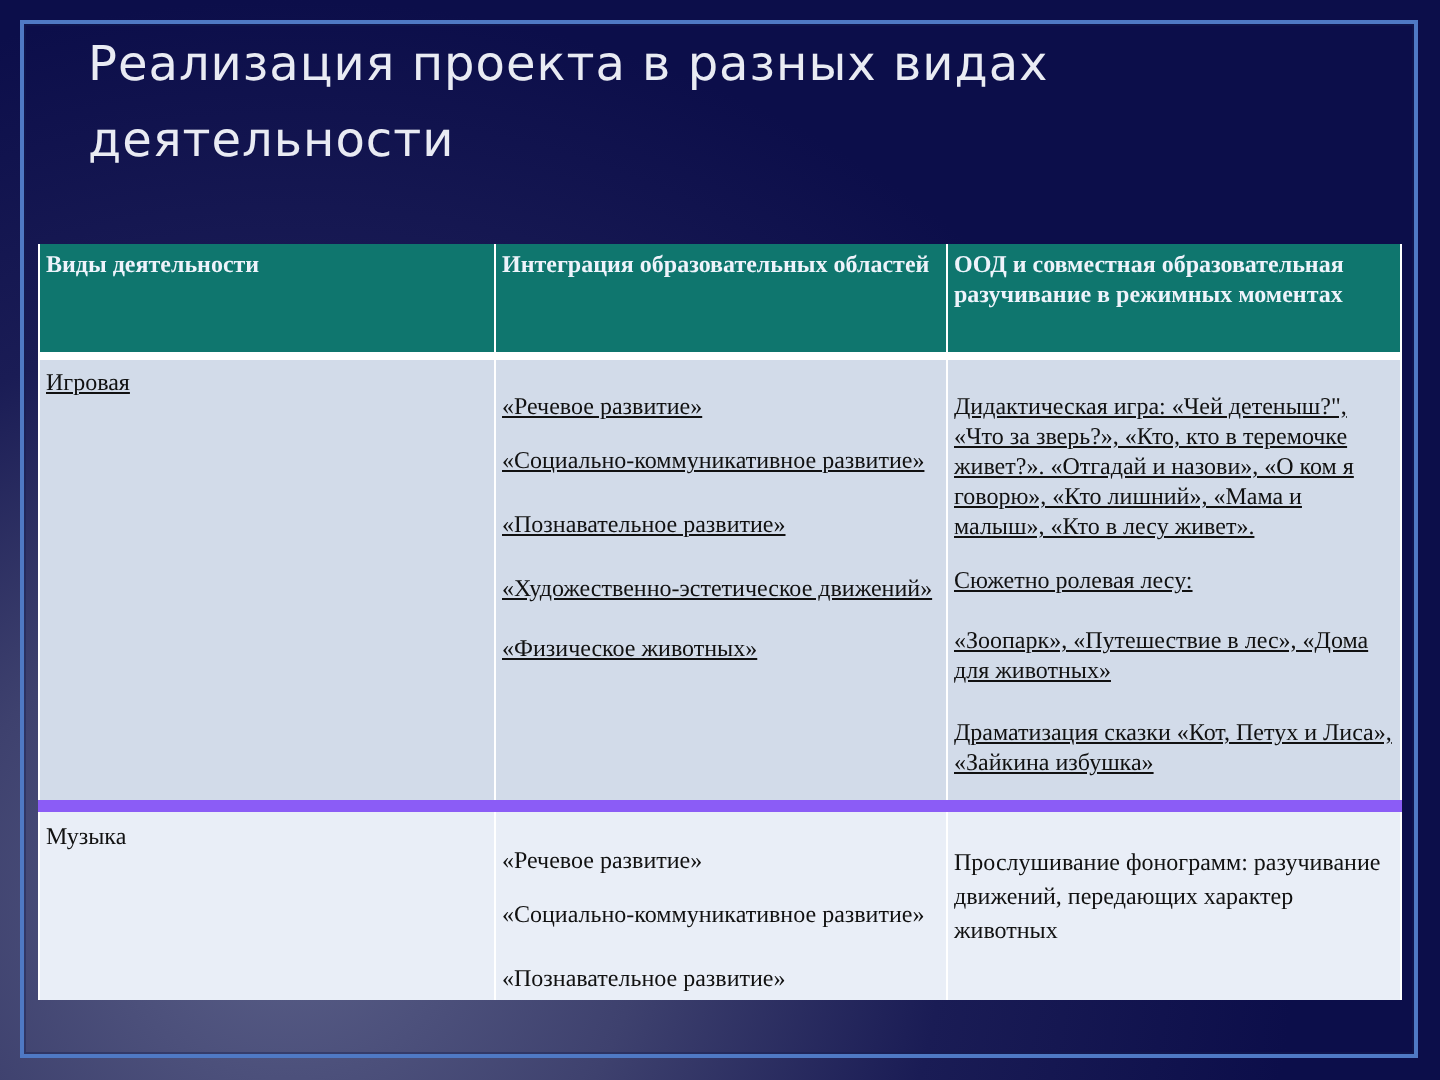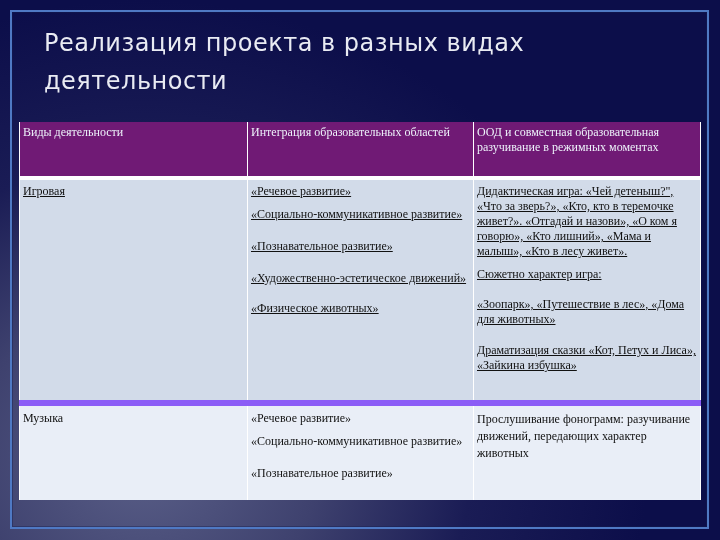--- a/index.html
+++ b/index.html
@@ -7,43 +7,43 @@
     width: 720px; height: 540px; overflow: hidden; position: relative;
     background: radial-gradient(ellipse 70% 85% at 20% 85%, #5a5f88 0%, #3e416e 35%, #1a1c55 65%, #0c0e4a 100%);
     font-family: "Liberation Serif", serif;
   }
   .frame {
     position: absolute; left: 10px; top: 10px; width: 699px; height: 519px;
     border: 2px solid #4f79c4; box-sizing: border-box;
     box-shadow: inset 0 0 0 1px rgba(20,30,80,0.4);
   }
   .title {
-    position: absolute; left: 44px; top: 24px; width: 620px;
+    position: absolute; left: 44px; top: 13px; width: 620px;
     font-family: "DejaVu Sans", sans-serif; font-size: 24px; line-height: 38px;
     color: #e9ebf3; letter-spacing: 0.5px; margin: 0; font-weight: normal;
   }
   table.main {
     position: absolute; left: 19px; top: 122px; width: 681px;
     border-collapse: collapse; table-layout: fixed;
     font-size: 12px; line-height: 15px; color: #111;
   }
   table.main col.c1 { width: 228px; }
   table.main col.c2 { width: 226px; }
   table.main col.c3 { width: 227px; }
   table.main th, table.main td {
     vertical-align: top; text-align: left; padding: 3px 4px 2px 3px;
     border-left: 1px solid #ffffff; border-right: 1px solid #ffffff;
   }
   table.main thead th {
-    background: #701a75; color: #eef3fb; font-weight: normal; height: 49px;
+    background: #0f766e; color: #eef3fb; font-weight: bold; height: 49px;
     border-bottom: 4px solid #ffffff; padding-top: 3px;
   }
   tr.row-game td { background: #d2dbe9; height: 214px; padding-top: 4px; text-decoration: underline; }
   tr.row-music td { background: #e9eef7; height: 87px; border-top: 6px solid #8b5cf6; padding-top: 5px; }
-  .p { display: block; margin: 0 0 9px 0; }
+  .p { display: block; margin: 12px 0 9px 0; }
   .p.tight { margin-bottom: 8px; }
 </style>
 </head>
 <body>
 
 <div class="frame"></div>
 
 <h1 class="title">Реализация проекта в разных видах деятельности</h1>
 
 <table class="main">
@@ -66,21 +66,21 @@
       </td>
       <td>
         <span class="p tight">«Речевое развитие»</span>
         <span class="p" style="margin-bottom:17px">«Социально-коммуникативное развитие»</span>
         <span class="p" style="margin-bottom:17px">«Познавательное развитие»</span>
         <span class="p" style="margin-bottom:15px">«Художественно-эстетическое движений»</span>
         <span class="p">«Физическое животных»</span>
       </td>
       <td>
         <span class="p" style="margin-bottom:8px">Дидактическая игра: «Чей детеныш?", «Что за зверь?», «Кто, кто в теремочке живет?». «Отгадай и назови», «О ком я говорю», «Кто лишний», «Мама и малыш», «Кто в лесу живет».</span>
-        <span class="p" style="margin-bottom:15px">Сюжетно характер игра:</span>
+        <span class="p" style="margin-bottom:15px">Сюжетно ролевая лесу:</span>
         <span class="p" style="margin-bottom:16px">«Зоопарк», «Путешествие в лес», «Дома для животных»</span>
         <span class="p" style="margin-bottom:0">Драматизация сказки «Кот, Петух и Лиса», «Зайкина избушка»</span>
       </td>
     </tr>
     <tr class="row-music">
       <td>
         <span>Музыка</span>
       </td>
       <td>
         <span class="p tight">«Речевое развитие»</span>

